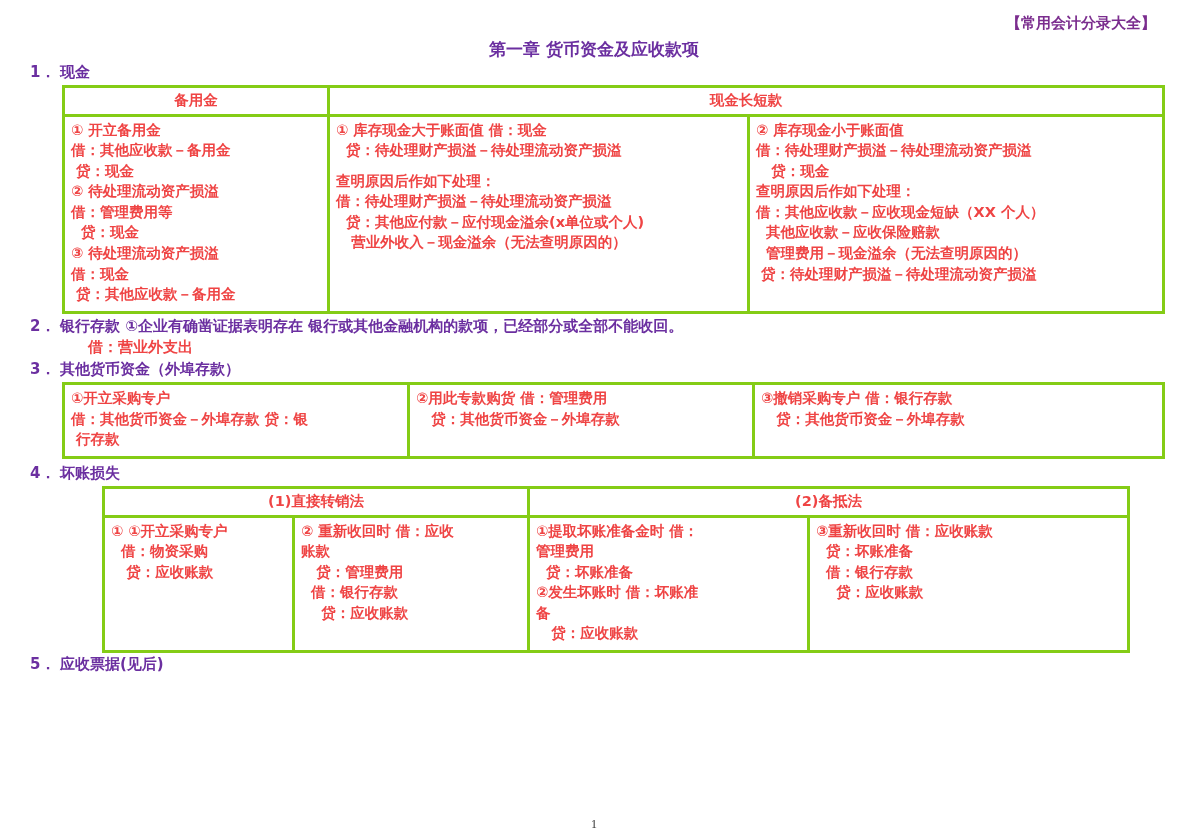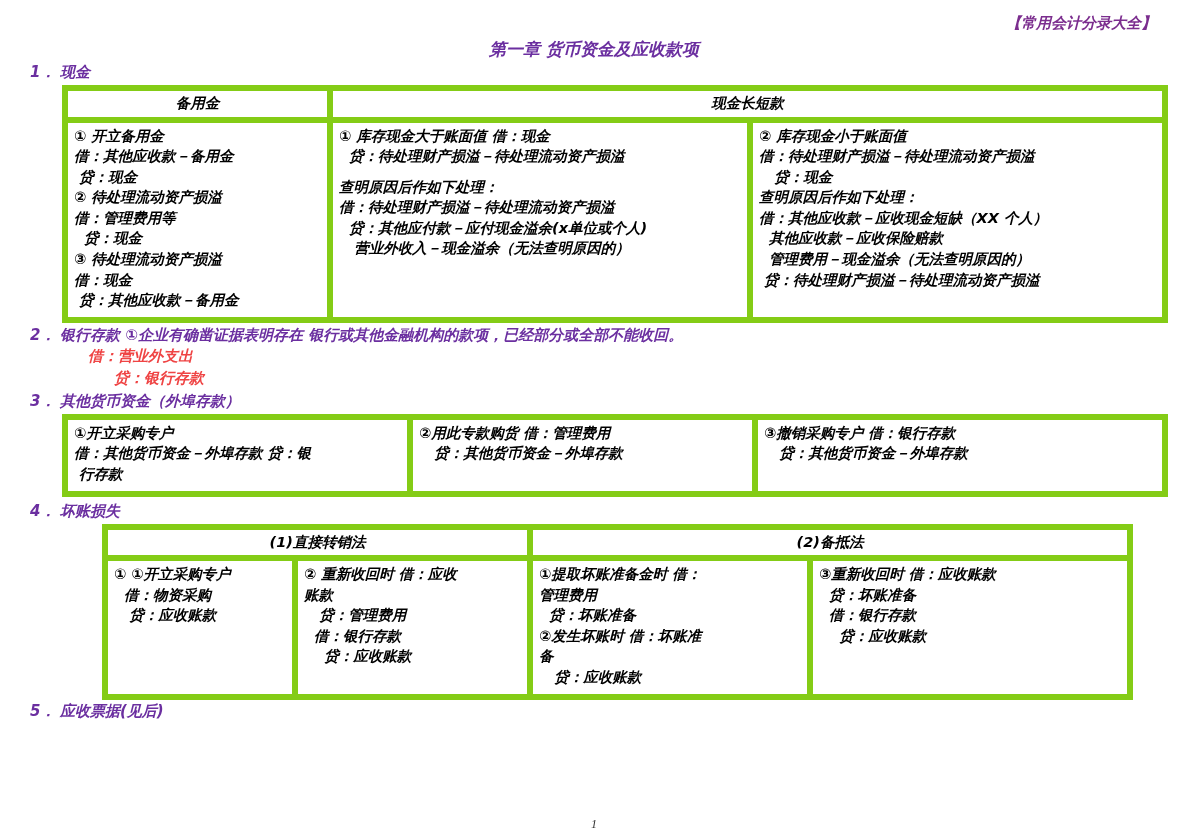--- a/index.html
+++ b/index.html
@@ -14,21 +14,20 @@
     color: #6b2fa0;
     position: relative;
     overflow: hidden;
   }
   .page {
     position: relative;
     width: 1188px;
     height: 838px;
     box-sizing: border-box;
     padding: 10px 30px 0 30px;
-    font-style: italic;
   }
   .corner-tag {
     position: absolute;
     top: 14px;
     right: 32px;
     font-size: 15px;
     font-weight: bold;
     color: #7b2d8e;
     letter-spacing: 0px;
   }
@@ -54,26 +53,26 @@
     flex: 0 0 30px;
   }
   .sec-text { flex: 1 1 auto; }
   table.grid {
     border-collapse: collapse;
     width: 1100px;
     margin-left: 32px;
     table-layout: fixed;
   }
   table.grid td, table.grid th {
-    border: 6px solid #84cc16;
+    border: 3px solid #84cc16;
     vertical-align: top;
     padding: 3px 6px 6px 6px;
     font-size: 14.5px;
     font-weight: bold;
-    color: #000000;
+    color: #ef4444;
     line-height: 1.42;
   }
   table.grid th {
     text-align: center;
     font-weight: bold;
     padding: 2px 4px 3px 4px;
   }
   .cellline { white-space: pre; display: block; }
   .blank-line { display: block; height: 10px; }
   .body-block {
@@ -171,21 +170,20 @@
     </table>
 
   <div class="spacer-xs"></div>
 
   <div class="sec-inline">
     <span class="n">2．</span>
     <span>银行存款    ①企业有确凿证据表明存在 银行或其他金融机构的款项，已经部分或全部不能收回。</span>
   </div>
   <div class="body-block">
     <div class="l1">借：营业外支出</div>
-    <div class="l2">  贷：银行存款</div>
   </div>
 
   <div class="sec-head">
     <span class="sec-num">3．</span>
     <span class="sec-text">其他货币资金（外埠存款）</span>
   </div>
 
   <table class="grid">
     <colgroup>
       <col style="width:345px">

